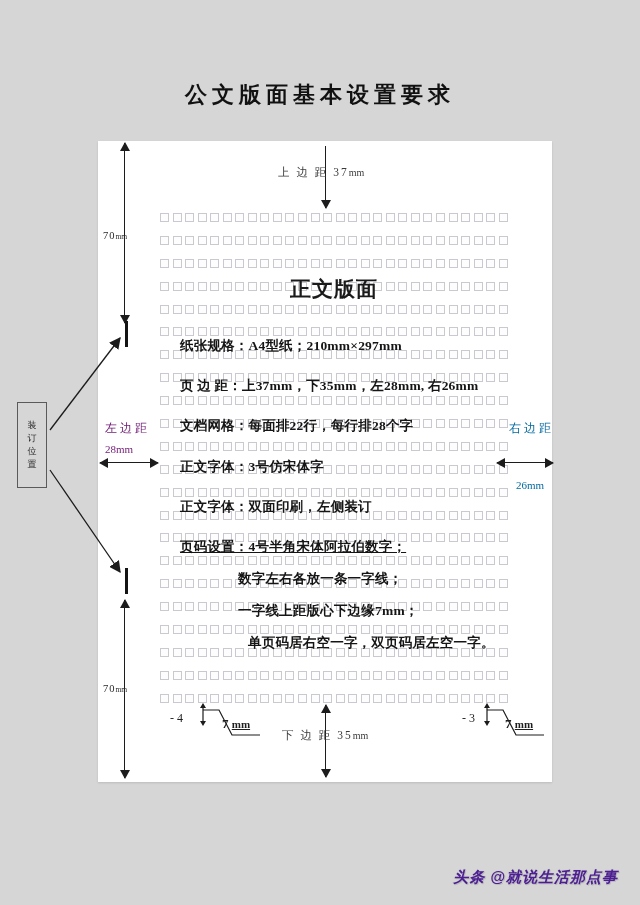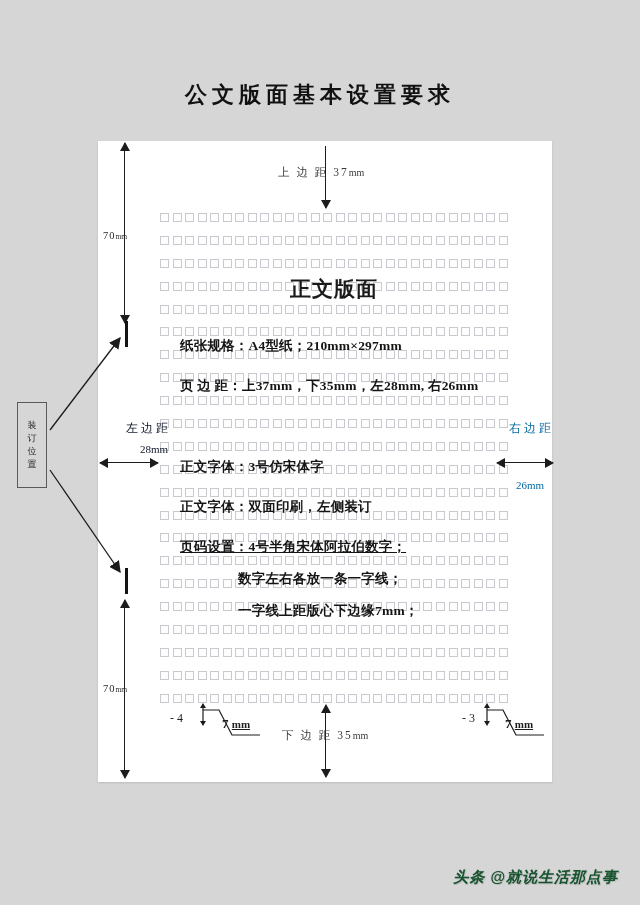--- a/index.html
+++ b/index.html
@@ -224,25 +224,25 @@
     gap:4px;
     font-size:9px;
     color:#1f1f1f;
     line-height:1;
   }
   .bindbox span { display:block; }
 
   
   .leftmargin {
     position:absolute;
-    left:118px; top:418px;
+    left:105px; top:418px;
     width:50px;
-    text-align:right;
+    text-align:left;
     font-size:12px;
-    color:#0f172a;
+    color:#701a75;
     line-height:21px;
     letter-spacing:0;
   }
   .leftmargin .mm { font-size:11px; }
   .lm-arrow {
     position:absolute;
     left:100px; top:462px;
     width:58px; height:1.4px;
     background:#1c1c1c;
   }
@@ -317,21 +317,21 @@
   .c7-right { left:505px; top:716px; }
   .c7-left .u, .c7-right .u { font-size:11px; text-decoration:underline; }
 
   
   .watermark {
     position:absolute;
     right:22px; bottom:18px;
     font-size:15px;
     font-weight:bold;
     font-style:italic;
-    color:#14532d;
+    color:#4c1d95;
     text-shadow:0 0 1px #b0b0b0, 1px 1px 0 #bdbdbd;
     font-family:"Liberation Sans","DejaVu Sans",sans-serif;
     letter-spacing:1px;
     margin-left:14px;
   }
 </style>
 </head>
 <body>
 
 <div id="root">
@@ -999,25 +999,27 @@
           <div class="cell"></div>
           <div class="cell"></div>
           <div class="cell"></div>
         </div>
       </div>
 
     <div class="sheet-text">
       <div class="doc-head">正文版面</div>
       <div class="line l1">纸张规格：A4型纸；210mm×297mm</div>
       <div class="line l2">页 边 距：上37mm，下35mm，左28mm, 右26mm</div>
+      <div class="line l3">文档网格：每面排22行，每行排28个字</div>
       <div class="line l4">正文字体：3号仿宋体字</div>
       <div class="line l5">正文字体：双面印刷，左侧装订</div>
       <div class="line l6">页码设置：4号半角宋体阿拉伯数字；</div>
       <div class="line l7">数字左右各放一条一字线；</div>
       <div class="line l8">一字线上距版心下边缘7mm；</div>
+      <div class="line l9">单页码居右空一字，双页码居左空一字。</div>
     </div>
   </div>
 
   <div class="topdim"></div>
   <div class="toplabel">
     <span>上 边 距</span>
     <span>37</span><span class="unit">mm</span>
   </div>
 
   <div class="botdim"></div>

